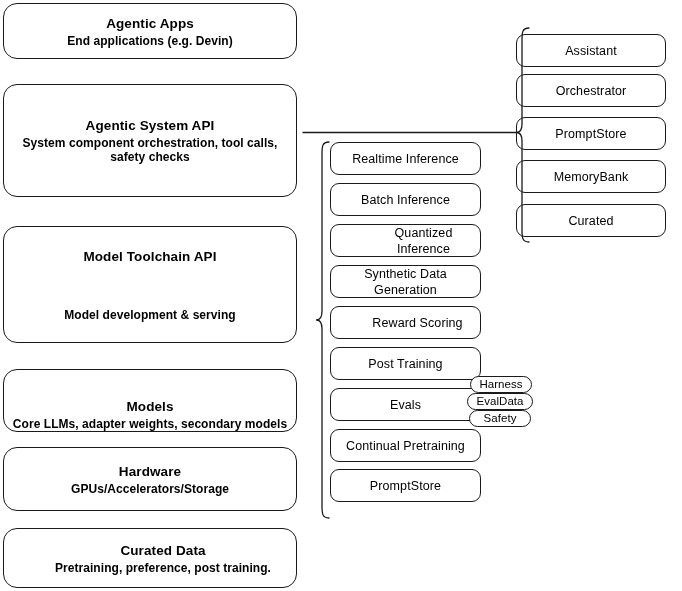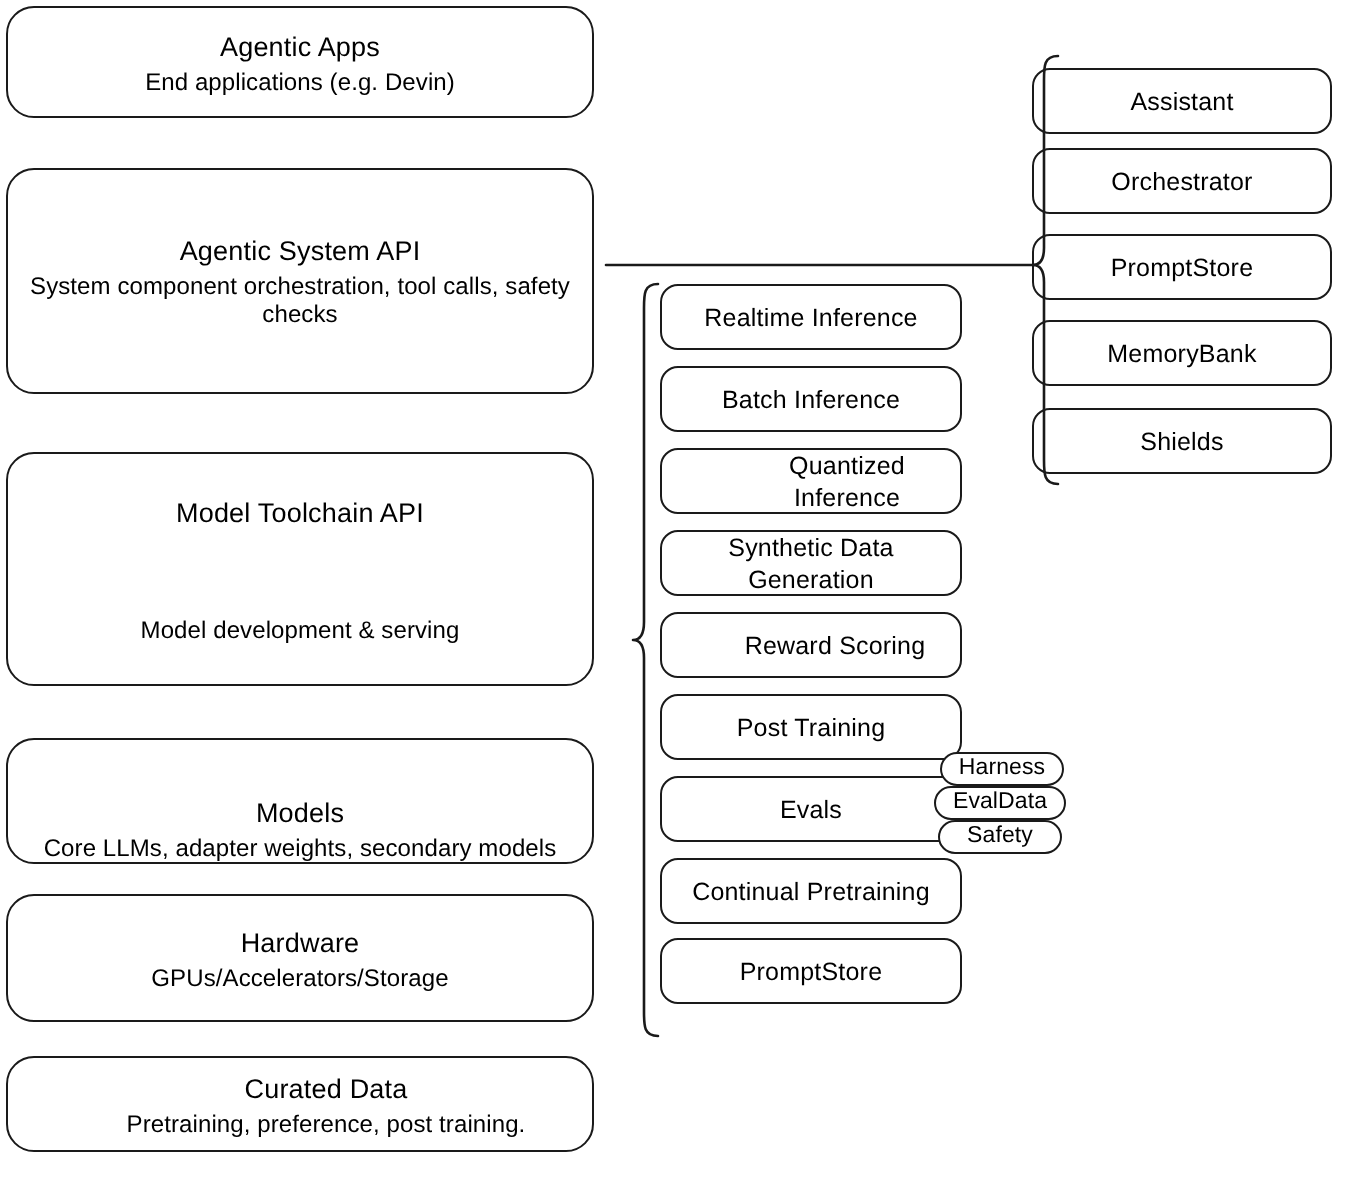--- a/index.html
+++ b/index.html
@@ -30,20 +30,21 @@
     flex-direction: column;
     align-items: center;
     justify-content: center;
     text-align: center;
   }
   
   .layer {
     border-radius: 14px;
     left: 3px;
     width: 294px;
+    font-weight: bold;
   }
   .layer .title {
     font-size: 13.5px;
     line-height: 17px;
     letter-spacing: .1px;
   }
   .layer .subtitle {
     font-size: 12px;
     line-height: 14px;
     margin-top: 2px;
@@ -141,21 +142,21 @@
   <div class="node layer" style="top:369px; height:63px;justify-content:flex-end;">
     <div class="title">Models</div>
     <div class="subtitle">Core LLMs, adapter weights, secondary models</div>
   </div>
 
   <div class="node layer" style="top:447px; height:64px;">
     <div class="title">Hardware</div>
     <div class="subtitle">GPUs/Accelerators/Storage</div>
   </div>
 
-  <div class="node layer" style="top:528px; height:48px;padding-left:26px;">
+  <div class="node layer" style="top:528px; height:60px;padding-left:26px;">
     <div class="title">Curated Data</div>
     <div class="subtitle">Pretraining, preference, post training.</div>
   </div>
 
   <div class="node chip mid" style="top:142px;">
     <span>Realtime Inference</span>
   </div>
   <div class="node chip mid" style="top:183px;">
     <span>Batch Inference</span>
   </div>
@@ -197,16 +198,16 @@
   <div class="node chip right" style="top:74px;">
     <span>Orchestrator</span>
   </div>
   <div class="node chip right" style="top:117px;">
     <span>PromptStore</span>
   </div>
   <div class="node chip right" style="top:160px;text-align:right;">
     <span>MemoryBank</span>
   </div>
   <div class="node chip right" style="top:204px;">
-    <span>Shields</span>
+    <span>Curated</span>
   </div>
 
 </div>
 
 </body></html>

